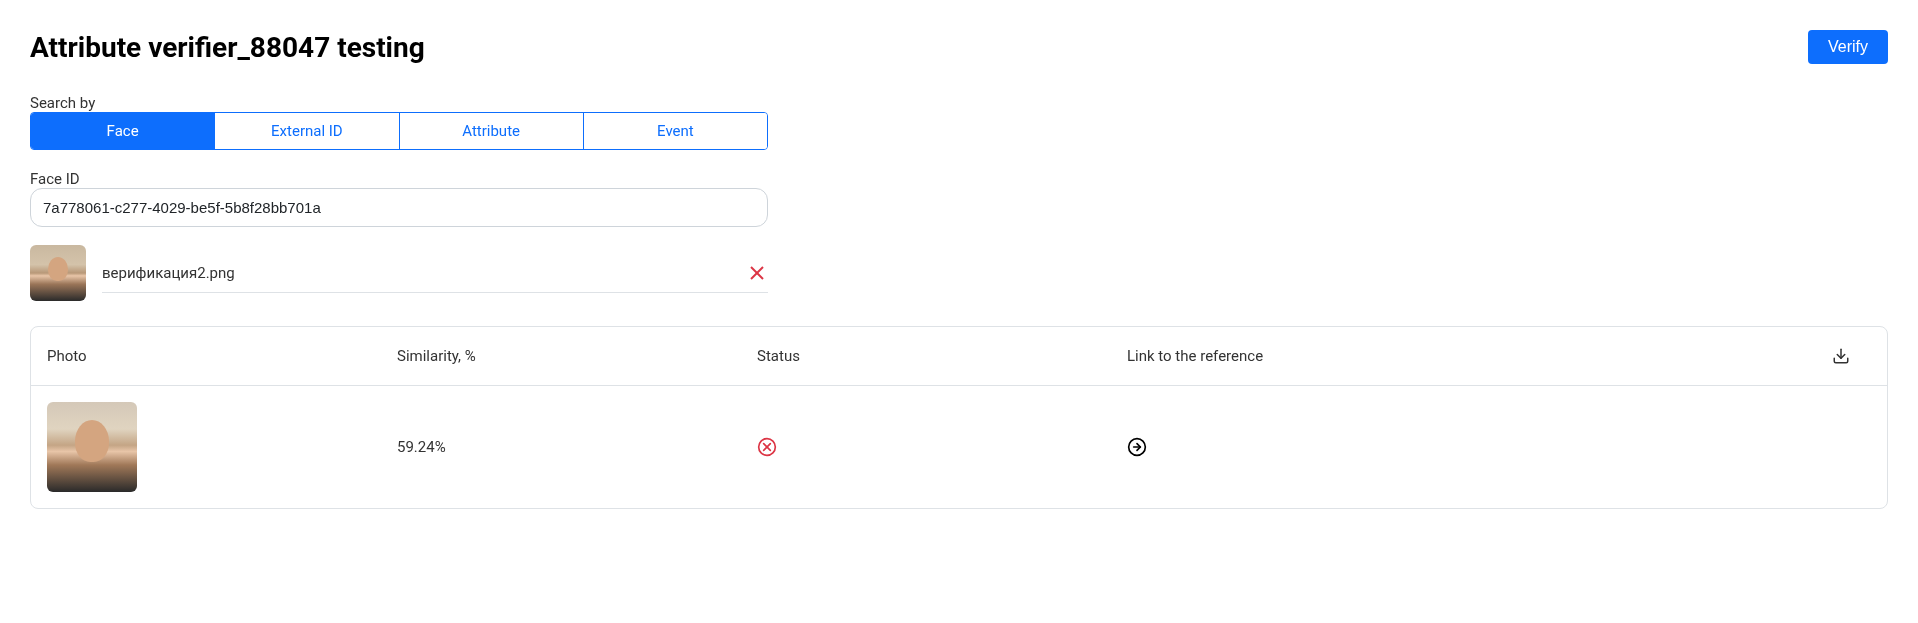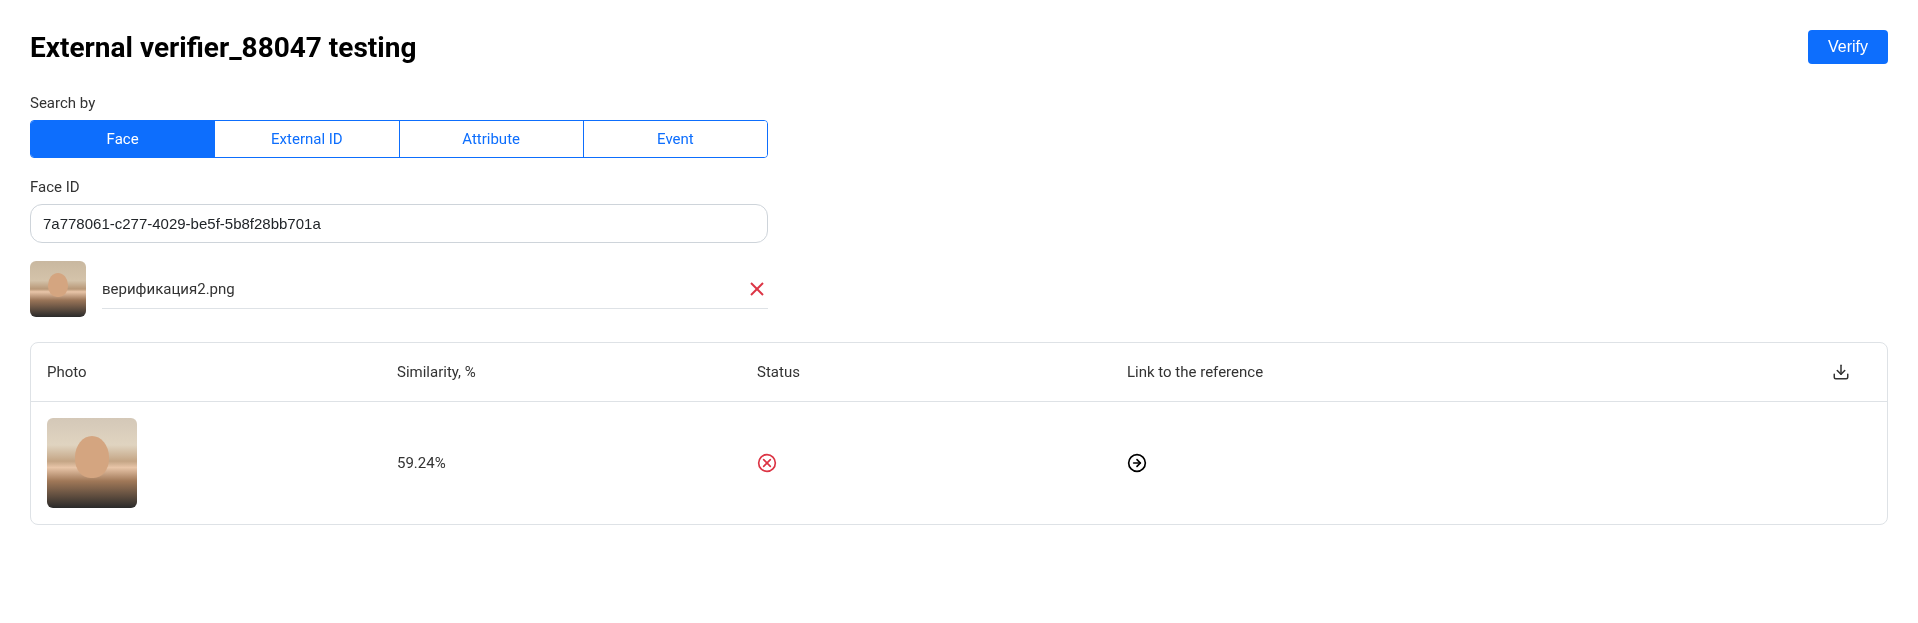--- a/index.html
+++ b/index.html
@@ -29,21 +29,21 @@
       color: #fff;
       border: none;
       padding: 8px 20px;
       font-size: 16px;
       border-radius: 4px;
       cursor: pointer;
     }
     .search-by-label {
       font-size: 15px;
       color: #333;
-      margin-bottom: 8px;
+      margin-bottom: 0;
     }
     .tab-group {
       display: flex;
       width: 738px;
       border: 1px solid #0d6efd;
       border-radius: 4px;
       overflow: hidden;
       margin-bottom: 20px;
     }
     .tab {
@@ -59,21 +59,20 @@
     .tab:last-child {
       border-right: none;
     }
     .tab.active {
       background: #0d6efd;
       color: #fff;
     }
     .field-label {
       font-size: 15px;
       color: #333;
-      margin-bottom: 8px;
     }
     .text-input {
       width: 738px;
       padding: 10px 12px;
       font-size: 15px;
       border: 1px solid #ced4da;
       border-radius: 12px;
       color: #212529;
       margin-bottom: 18px;
     }
@@ -189,21 +188,21 @@
       align-items: center;
       cursor: pointer;
     }
   </style>
 </head>
 <body>
 
 
 
 <div class="header-row">
-  <h1 class="page-title">External verifier_88047 testing</h1>
+  <h1 class="page-title">Attribute verifier_88047 testing</h1>
   <button class="verify-btn">Verify</button>
 </div>
 
 <div class="search-by-label">Search by</div>
 
 <div class="tab-group">
   <div class="tab active">Face</div>
   <div class="tab">External ID</div>
   <div class="tab">Attribute</div>
   <div class="tab">Event</div>

